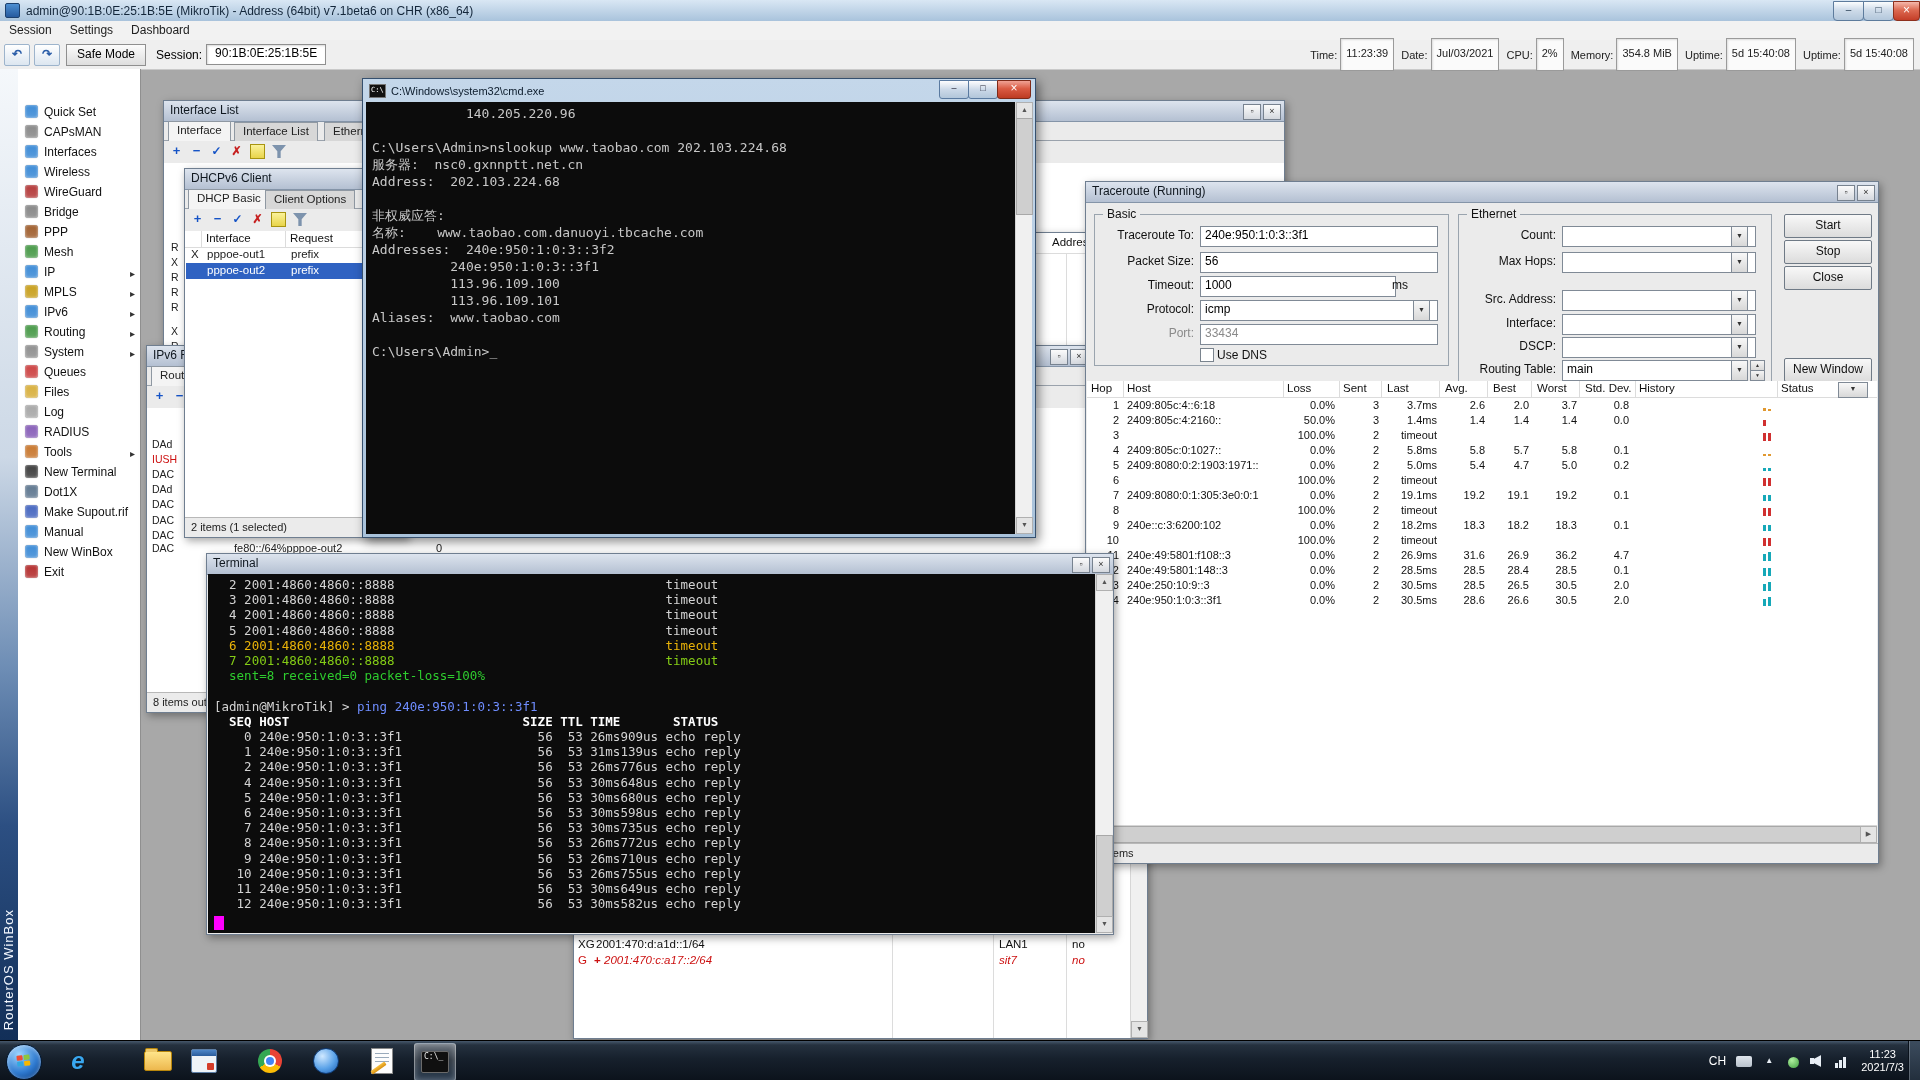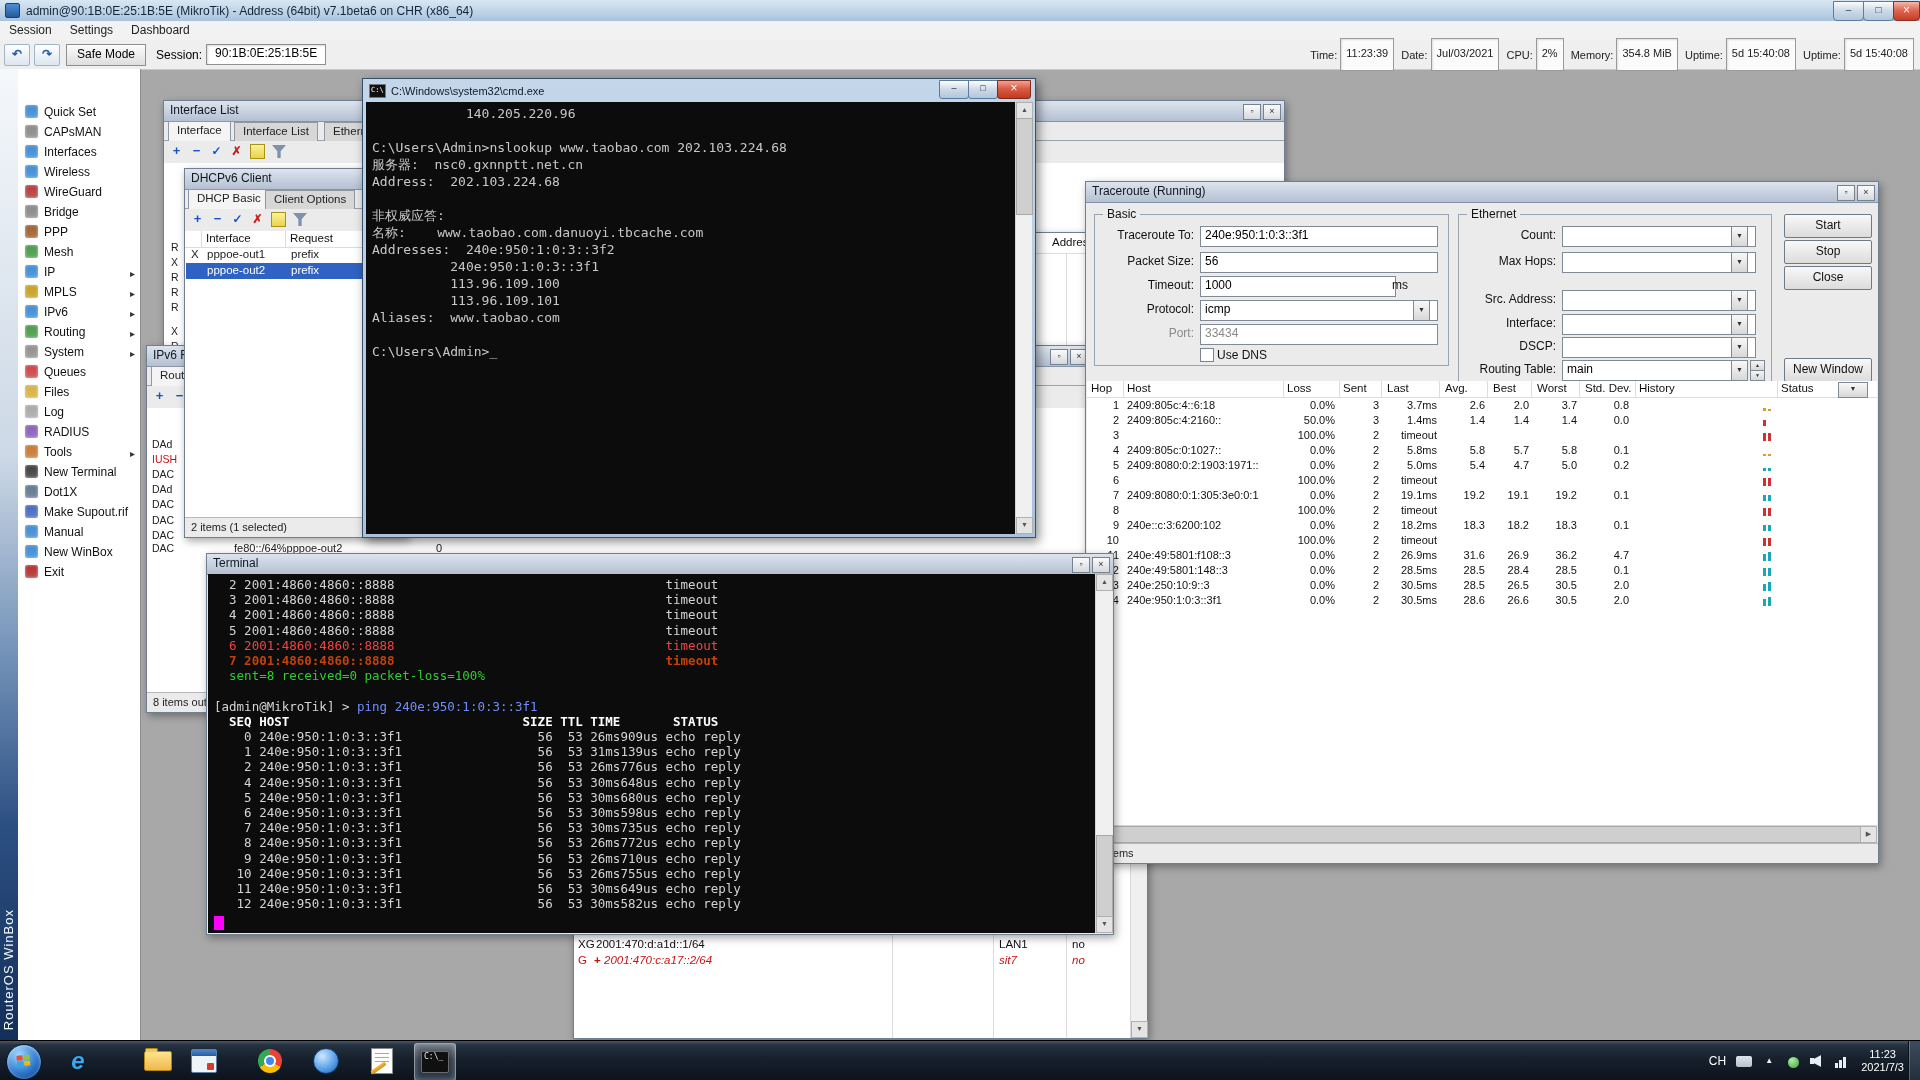--- a/index.html
+++ b/index.html
@@ -743,22 +743,22 @@
         <span class="wbtn sq"></span>
         <span class="wbtn xx"></span>
       </span>
   </div>
   <div class="console" style="left:1px;top:20px;right:17px;bottom:1px">
     <div id="term-lines" style="padding:3px 6px">
         <div class="t-line"><span style="color: rgb(212, 212, 212);">  2 2001:4860:4860::8888                                    timeout</span></div>
         <div class="t-line"><span style="color: rgb(212, 212, 212);">  3 2001:4860:4860::8888                                    timeout</span></div>
         <div class="t-line"><span style="color: rgb(212, 212, 212);">  4 2001:4860:4860::8888                                    timeout</span></div>
         <div class="t-line"><span style="color: rgb(212, 212, 212);">  5 2001:4860:4860::8888                                    timeout</span></div>
-        <div class="t-line"><span style="color: #ef4444;">  6 2001:4860:4860::8888                                    timeout</span></div>
-        <div class="t-line"><span style="color: #c2410c; font-weight: bold;">  7 2001:4860:4860::8888                                    timeout</span></div>
+        <div class="t-line"><span style="color: #eab308;">  6 2001:4860:4860::8888                                    timeout</span></div>
+        <div class="t-line"><span style="color: #84cc16;">  7 2001:4860:4860::8888                                    timeout</span></div>
         <div class="t-line"><span style="color: rgb(46, 204, 46);">  sent=8 received=0 packet-loss=100%</span></div>
         <div class="t-line">&nbsp;</div>
         <div class="t-line"><span style="color: rgb(212, 212, 212);">[admin@MikroTik] &gt; </span><span style="color: rgb(111, 141, 255);">ping 240e:950:1:0:3::3f1</span></div>
         <div class="t-line"><span style="color: rgb(255, 255, 255); font-weight: bold;">  SEQ HOST                               SIZE TTL TIME       STATUS</span></div>
         <div class="t-line"><span style="color: rgb(212, 212, 212);">    0 240e:950:1:0:3::3f1                  56  53 26ms909us echo reply</span></div>
         <div class="t-line"><span style="color: rgb(212, 212, 212);">    1 240e:950:1:0:3::3f1                  56  53 31ms139us echo reply</span></div>
         <div class="t-line"><span style="color: rgb(212, 212, 212);">    2 240e:950:1:0:3::3f1                  56  53 26ms776us echo reply</span></div>
         <div class="t-line"><span style="color: rgb(212, 212, 212);">    4 240e:950:1:0:3::3f1                  56  53 30ms648us echo reply</span></div>
         <div class="t-line"><span style="color: rgb(212, 212, 212);">    5 240e:950:1:0:3::3f1                  56  53 30ms680us echo reply</span></div>
         <div class="t-line"><span style="color: rgb(212, 212, 212);">    6 240e:950:1:0:3::3f1                  56  53 30ms598us echo reply</span></div>

